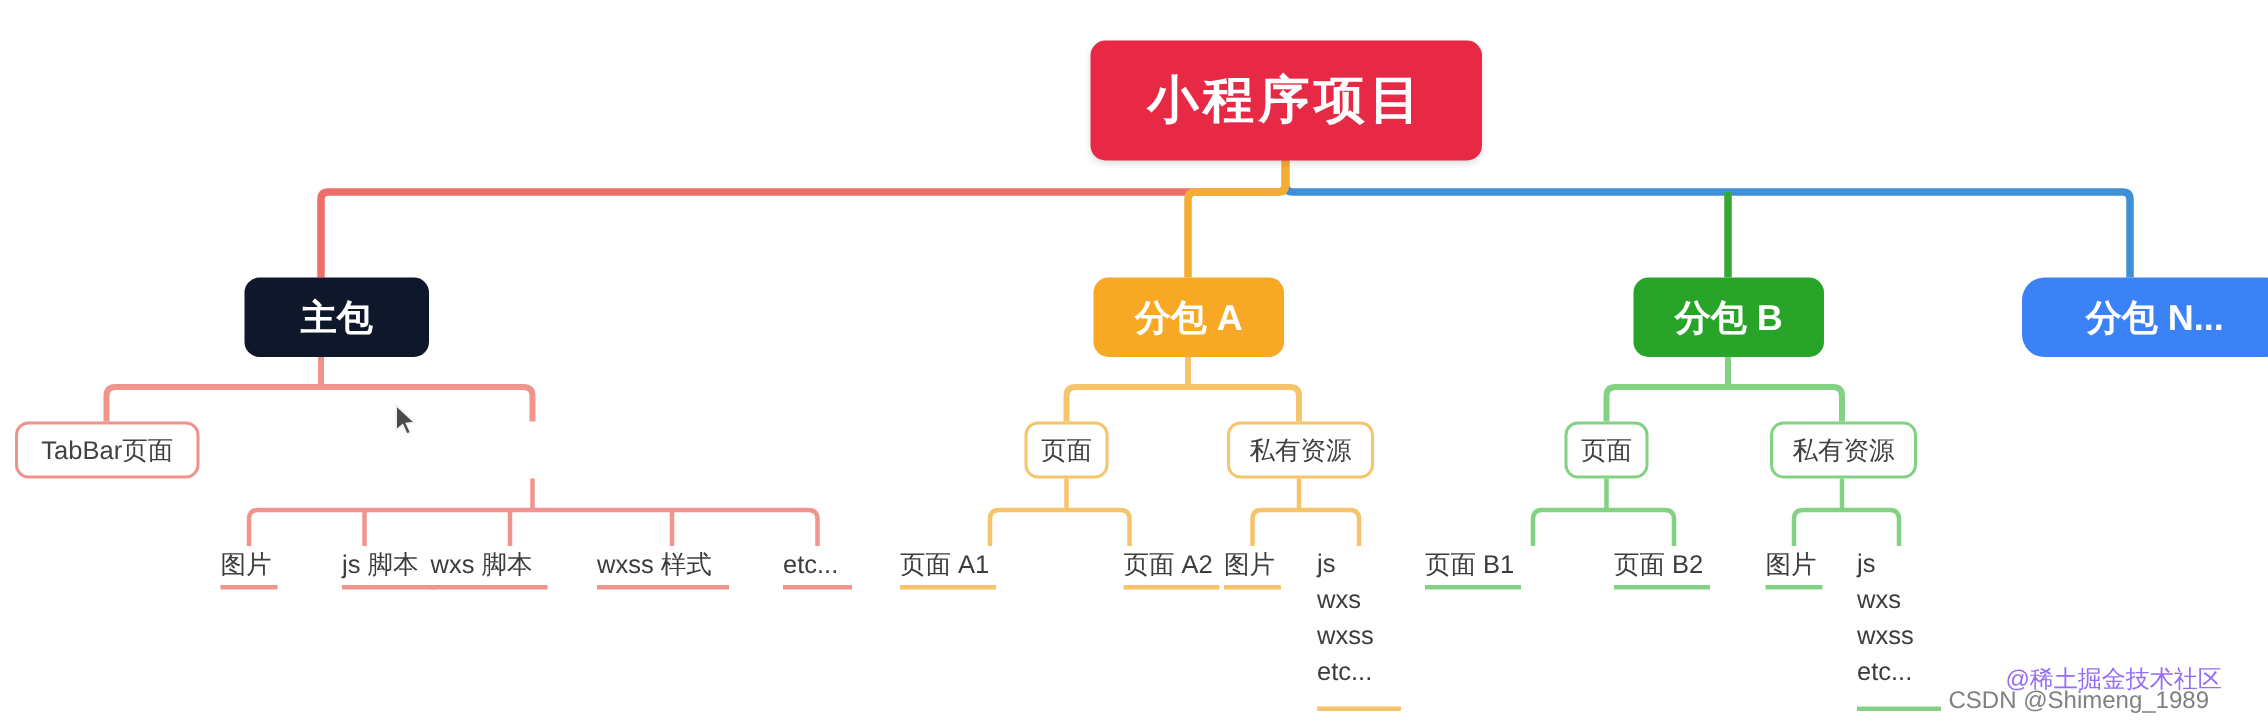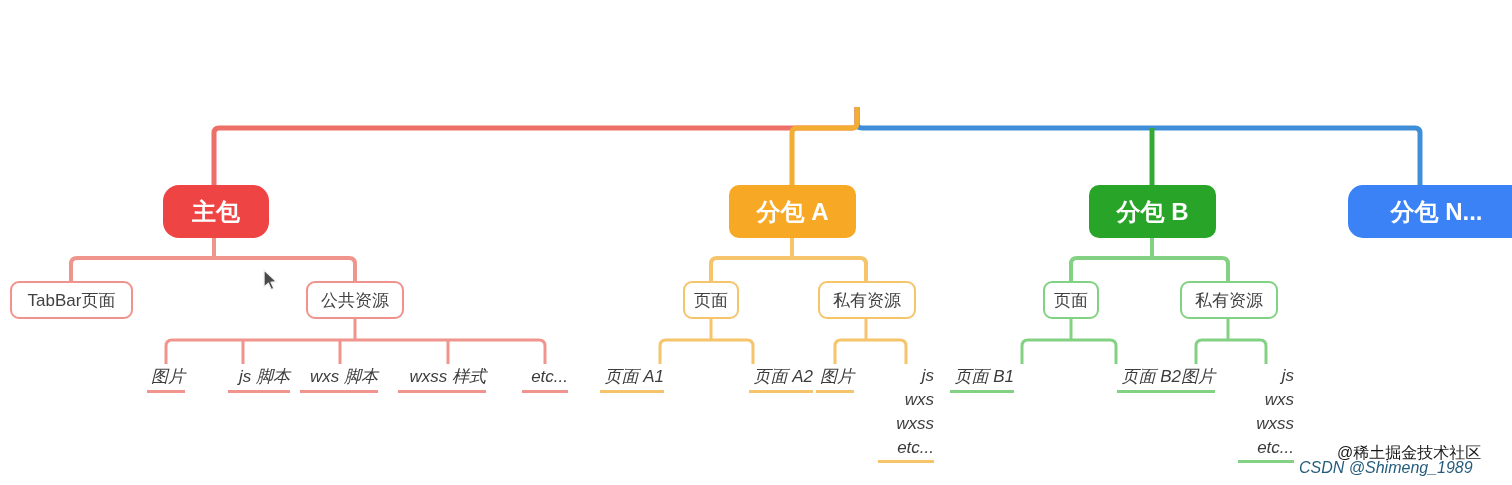--- a/index.html
+++ b/index.html
@@ -18,64 +18,64 @@
     display:flex; align-items:center; justify-content:center;
     color:#ffffff; font-weight:bold;
     border-radius:10px; cursor:pointer; white-space:nowrap;
   }
   .root {
     left:727px; top:27px; width:261px; height:80px;
     background:#e72945; font-size:34px; letter-spacing:3px;
     box-shadow:0 2px 4px rgba(0,0,0,.12);
   }
   .b1 { top:185px; height:53px; font-size:24px; }
-  .b1.main  { left:163px;  width:106px; background:#ef4444;border-radius:16px; }
+  .b1.main  { left:163px;  width:123px; background:#0f172a; }
   .b1.pkg-a { left:729px;  width:127px; background:#f7a824; }
   .b1.pkg-b { left:1089px; width:127px; background:#28a528; }
   .b1.pkg-n { left:1348px; width:177px; background:#3b82f6;border-radius:15px; }
 
   .b2 {
     top:281px; height:38px; background:#ffffff; color:#414141;
     font-weight:normal; font-size:17px; border-radius:9px; border:2px solid;
   }
   .b2.tabbar    { left:10px;   width:123px; border-color:#f0938c; }
   .b2.shared    { left:306px;  width:98px;  border-color:#f0938c; }
   .b2.a-pages   { left:683px;  width:56px;  border-color:#f6c46a; }
   .b2.a-private { left:818px;  width:98px;  border-color:#f6c46a; }
   .b2.b-pages   { left:1043px; width:56px;  border-color:#83d283; }
   .b2.b-private { left:1180px; width:98px;  border-color:#83d283; }
 
   .leaf {
     position:absolute; top:364px; height:29px; line-height:26px;
-    text-align:right; font-size:17px; color:#3c3c3c;
-    border-bottom:3px solid; cursor:pointer; white-space:nowrap;font-style:italic;
+    text-align:left; font-size:17px; color:#3c3c3c;
+    border-bottom:3px solid; cursor:pointer; white-space:nowrap;
   }
   .leaf.red    { border-color:#f0958e; }
   .leaf.orange { border-color:#f6c46a; }
   .leaf.green  { border-color:#83d283; }
   .leaf span { display:block; line-height:24px; }
-  .leaf.multiline { height:auto; padding-bottom:0; }
+  .leaf.multiline { height:auto; padding-bottom:11px; }
 
   .l-img1  { left:147px;  width:38px; }
   .l-js    { left:228px;  width:62px; }
-  .l-wxs   { left:300px;  width:78px; }
+  .l-wxs   { left:287px;  width:78px; }
   .l-wxss  { left:398px;  width:88px; }
   .l-etc   { left:522px;  width:46px; }
   .l-pa1   { left:600px;  width:64px; }
   .l-pa2   { left:749px;  width:64px; }
   .l-imga  { left:816px;  width:38px; }
   .l-filesa{ left:878px;  width:56px; }
   .l-pb1   { left:950px;  width:64px; }
-  .l-pb2   { left:1117px; width:64px; }
+  .l-pb2   { left:1076px; width:64px; }
   .l-imgb  { left:1177px; width:38px; }
   .l-filesb{ left:1238px; width:56px; }
 
   .wm { position:absolute; font-size:16px; white-space:nowrap; pointer-events:none; }
-  .wm.juejin { left:1337px; top:443px; color:#000000; opacity:.9; }
-  .wm.csdn   { left:1299px; top:459px; color:#0c4a6e; opacity:.9;font-style:italic; }
+  .wm.juejin { left:1337px; top:443px; color:#8b5cf6; opacity:.9; }
+  .wm.csdn   { left:1299px; top:459px; color:#737373; opacity:.9; }
 
   .cursor { position:absolute; left:262px; top:269px; pointer-events:none; }
 </style>
 </head>
 <body>
 
 <div class="canvas">
 
   <svg class="connectors" width="1512" height="485" viewBox="0 0 1512 485">
     <g fill="none">
@@ -90,28 +90,28 @@
       <path d="M1152 238 V258 M1071 281 V264 Q1071 258 1077 258 H1222 Q1228 258 1228 264 V281" stroke="#83d283" stroke-width="4"></path>
 
       <path d="M355 319 V340 M166 364 V346 Q166 340 172 340 H539 Q545 340 545 346 V364 M243 340 V364 M340 340 V364 M448 340 V364" stroke="#f0958e" stroke-width="3"></path>
       <path d="M711 319 V340 M660 364 V346 Q660 340 666 340 H747 Q753 340 753 346 V364" stroke="#f6c46a" stroke-width="3"></path>
       <path d="M866 319 V340 M835 364 V346 Q835 340 841 340 H900 Q906 340 906 346 V364" stroke="#f6c46a" stroke-width="3"></path>
       <path d="M1071 319 V340 M1022 364 V346 Q1022 340 1028 340 H1110 Q1116 340 1116 346 V364" stroke="#83d283" stroke-width="3"></path>
       <path d="M1228 319 V340 M1196 364 V346 Q1196 340 1202 340 H1260 Q1266 340 1266 346 V364" stroke="#83d283" stroke-width="3"></path>
     </g>
   </svg>
 
+  <div class="node root">小程序项目</div>
 
   <div class="node b1 main">主包</div>
   <div class="node b1 pkg-a">分包 A</div>
   <div class="node b1 pkg-b">分包 B</div>
   <div class="node b1 pkg-n">分包 N...</div>
 
   <div class="node b2 tabbar">TabBar页面</div>
-  <div class="node b2 shared">公共资源</div>
   <div class="node b2 a-pages">页面</div>
   <div class="node b2 a-private">私有资源</div>
   <div class="node b2 b-pages">页面</div>
   <div class="node b2 b-private">私有资源</div>
 
   <div class="leaf red l-img1">图片</div>
   <div class="leaf red l-js">js 脚本</div>
   <div class="leaf red l-wxs">wxs 脚本</div>
   <div class="leaf red l-wxss">wxss 样式</div>
   <div class="leaf red l-etc">etc...</div>

